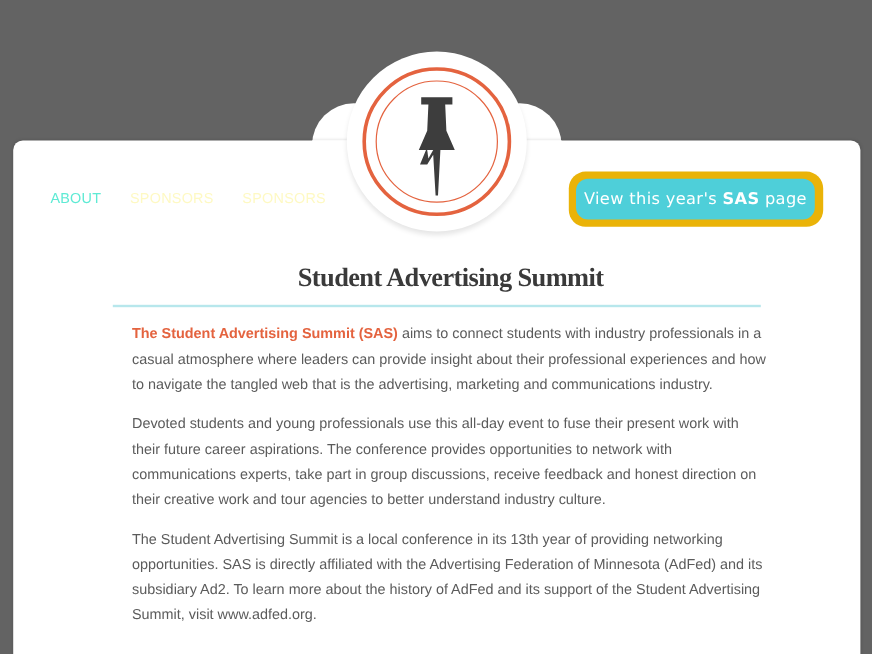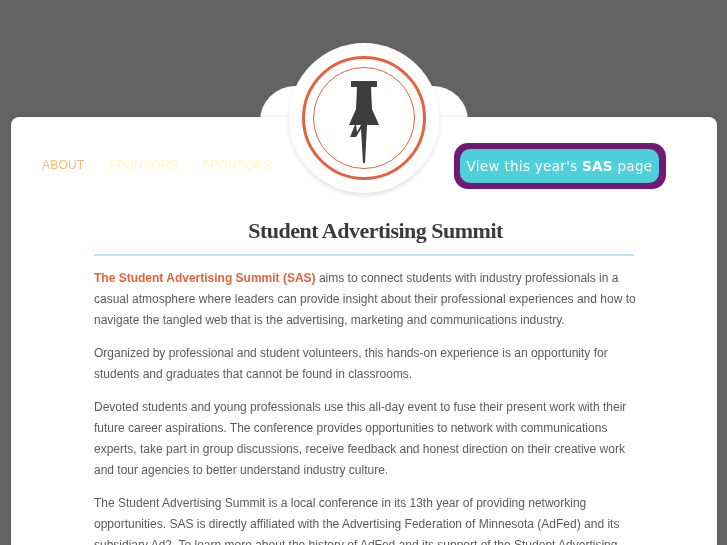--- a/index.html
+++ b/index.html
@@ -54,26 +54,26 @@
     
     .nav {
       position: absolute; left: 42px; top: 158px;
       display: flex; gap: 0;
       font-size: 12px; letter-spacing: 0.2px;
     }
     .nav a {
       text-decoration: none; color: #fef9c3;
       margin-right: 24px; cursor: pointer;
     }
-    .nav a.active { color: #fdba74; }
+    .nav a.active { color: #5eead4; }
     
     .cta-wrap {
-      position: absolute; left: 454px; top: 143px;
+      position: absolute; left: 474px; top: 143px;
       width: 212px; height: 46px; border-radius: 14px;
-      background: #701a75;
+      background: #eab308;
     }
     .cta {
       position: absolute; left: 6px; top: 6px;
       width: 199px; height: 34px; border-radius: 10px;
       background: #4ecfd9; color: #ffffff;
       font-family: "DejaVu Sans", sans-serif;
       font-size: 13.5px; line-height: 34px; text-align: center;
       cursor: pointer; letter-spacing: 0.3px;
     }
     .cta b { font-weight: bold; }
@@ -86,21 +86,21 @@
       letter-spacing: -0.5px;
     }
     .rule {
       position: absolute; left: 94px; top: 254px;
       width: 540px; height: 2px; background: #b7e7ec;
     }
     .content {
       position: absolute; left: 94px; top: 268px; width: 545px;
       font-size: 12px; line-height: 21px; color: #5b5b5b;
     }
-    .content p { margin: 0 0 12px 0; }
+    .content p { margin: 0 0 12px 16px; }
     .lead { color: #e4633f; font-weight: bold; }
   </style>
 </head>
 <body>
 
 <div class="badge-cloud-left"></div>
 <div class="badge-cloud-right"></div>
 
 <div class="card"></div>
 <div class="badge-cloud-bar"></div>
@@ -122,16 +122,15 @@
 
 <div class="cta-wrap">
   <div class="cta"><span>View this year's </span><b>SAS</b><span> page</span></div>
 </div>
 
 <h1 class="title" style="margin:12px;font-family:Liberation Serif, serif;">Student Advertising Summit</h1>
 <div class="rule"></div>
 
 <div class="content">
   <p><span class="lead">The Student Advertising Summit (SAS)</span><span> aims to connect students with industry professionals in a casual atmosphere where leaders can provide insight about their professional experiences and how to navigate the tangled web that is the advertising, marketing and communications industry.</span></p>
-  <p>Organized by professional and student volunteers, this hands-on experience is an opportunity for students and graduates that cannot be found in classrooms.</p>
   <p>Devoted students and young professionals use this all-day event to fuse their present work with their future career aspirations. The conference provides opportunities to network with communications experts, take part in group discussions, receive feedback and honest direction on their creative work and tour agencies to better understand industry culture.</p>
   <p>The Student Advertising Summit is a local conference in its 13th year of providing networking opportunities. SAS is directly affiliated with the Advertising Federation of Minnesota (AdFed) and its subsidiary Ad2. To learn more about the history of AdFed and its support of the Student Advertising Summit, visit www.adfed.org.</p>
 </div>
 
 </body></html>

